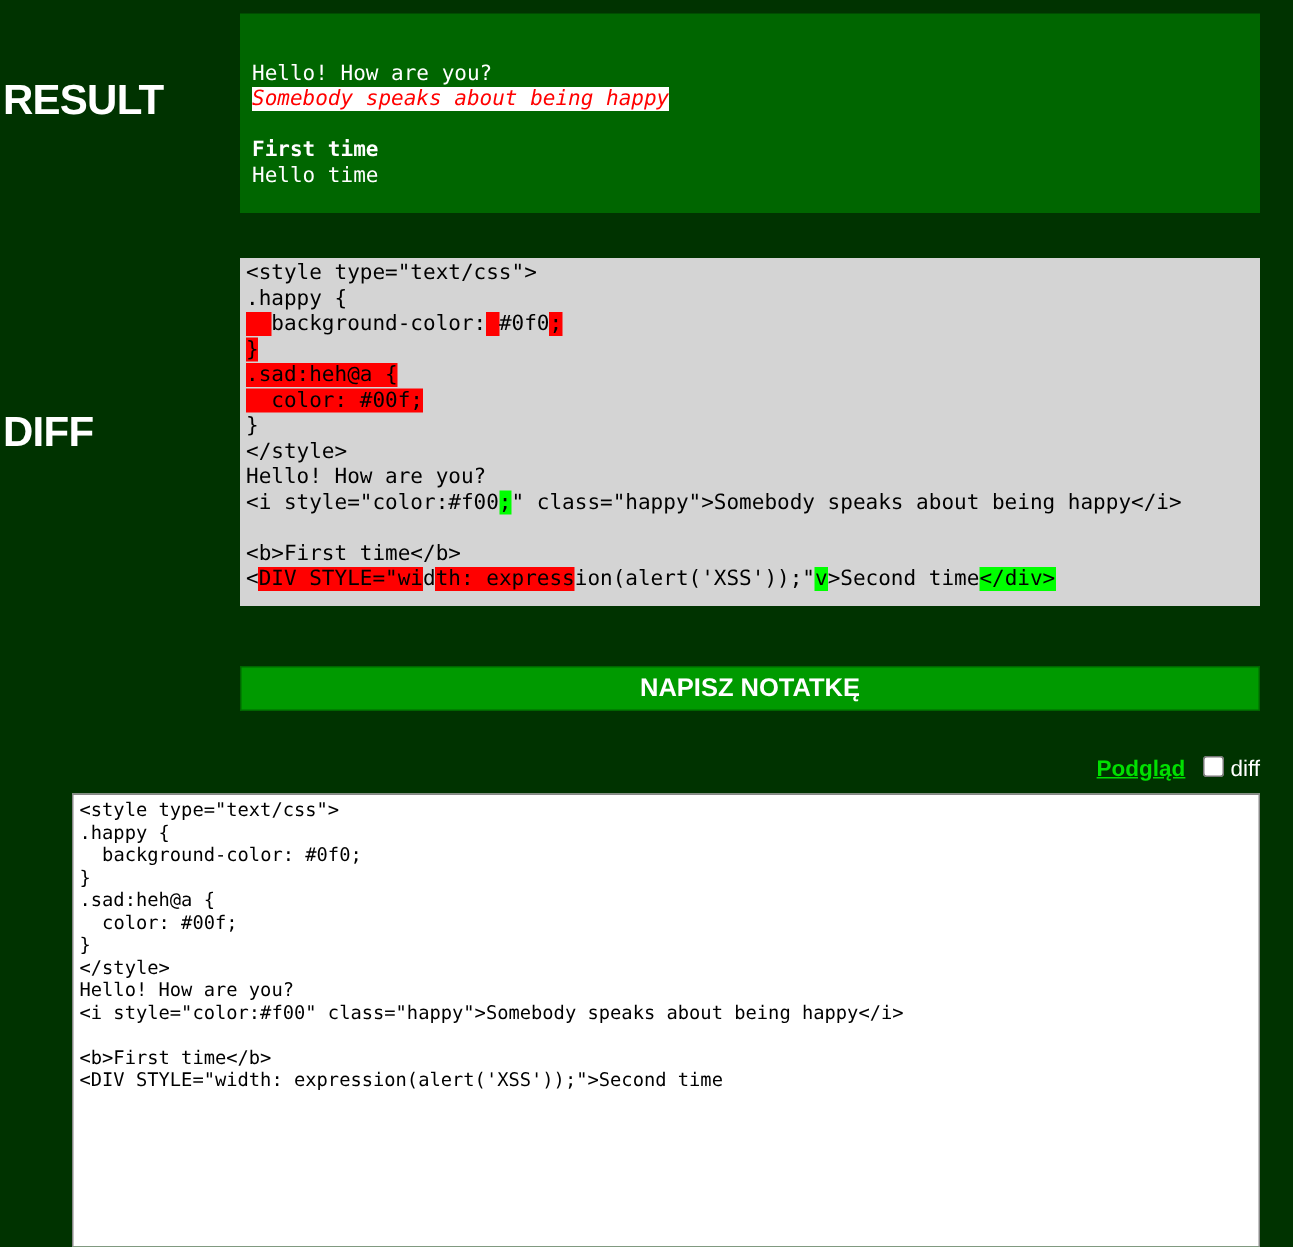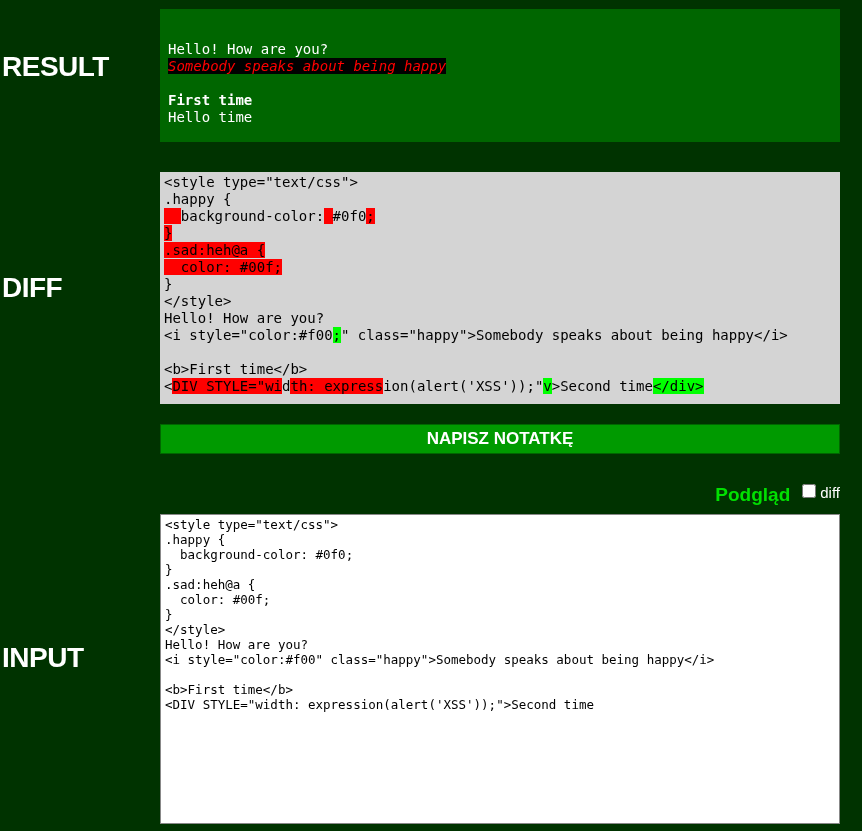--- a/index.html
+++ b/index.html
@@ -35,21 +35,21 @@
   .result-panel {
     background: #006600;
     padding: 32px 8px 10px 8px;
     font-family: "DejaVu Sans Mono", monospace;
     font-size: 14px;
     line-height: 17px;
     color: #fff;
     min-height: 133px;
   }
   .result-panel .happy {
-    background: #000000;
+    background: #ffffff;
     color: #ff0000;
     font-style: italic;
   }
   .result-panel b { font-weight: bold; }
 
   
   .diff-row { padding-top: 30px; }
   .diff-label { padding-top: 100px; }
   .diff-panel {
     background: #d4d4d4;
@@ -58,41 +58,42 @@
     font-size: 14px;
     line-height: 17px;
     color: #000;
     white-space: pre-wrap;
     min-height: 232px;
   }
   .hl-red  { background: #ff0000; }
   .hl-green{ background: #00ff00; }
 
   
-  .button-row { padding-top: 20px; }
+  .button-row { padding-top: 20px; margin-top: 20px; }
   .napisz-btn {
     width: 100%;
     background: #009a00;
     border: 1px solid #006600;
     color: #fff;
     font-family: Verdana, sans-serif;
     font-size: 17px;
     font-weight: bold;
     padding: 4px 0;
     text-align: center;
     cursor: pointer;
   }
 
   
   .controls-row { padding-top: 30px; justify-content: flex-end; padding-right: 22px; }
   .podglad-link {
     color: #00e000;
     font-family: sans-serif;
-    font-size: 19px;
+    font-size: 15px;
     font-weight: bold;
+    text-decoration: underline;
     margin-right: 12px;
     cursor: pointer;
   }
   .diff-check-wrap {
     display: inline-flex;
     align-items: center;
     color: #fff;
     font-family: sans-serif;
     font-size: 15px;
   }
@@ -163,21 +164,20 @@
 
 <div class="row controls-row">
   <a class="podglad-link">Podgląd</a>
   <label class="diff-check-wrap">
     <input type="checkbox" style="">
     <span>diff</span>
   </label>
 </div>
 
 <div class="row input-row">
-  <div class="label-col input-label">INPUT</div>
   <div class="panel-col">
     <textarea class="input-textarea" spellcheck="true" style="">&lt;style type="text/css"&gt;
 .happy {
   background-color: #0f0;
 }
 .sad:heh@a {
   color: #00f;
 }
 &lt;/style&gt;
 Hello! How are you?

